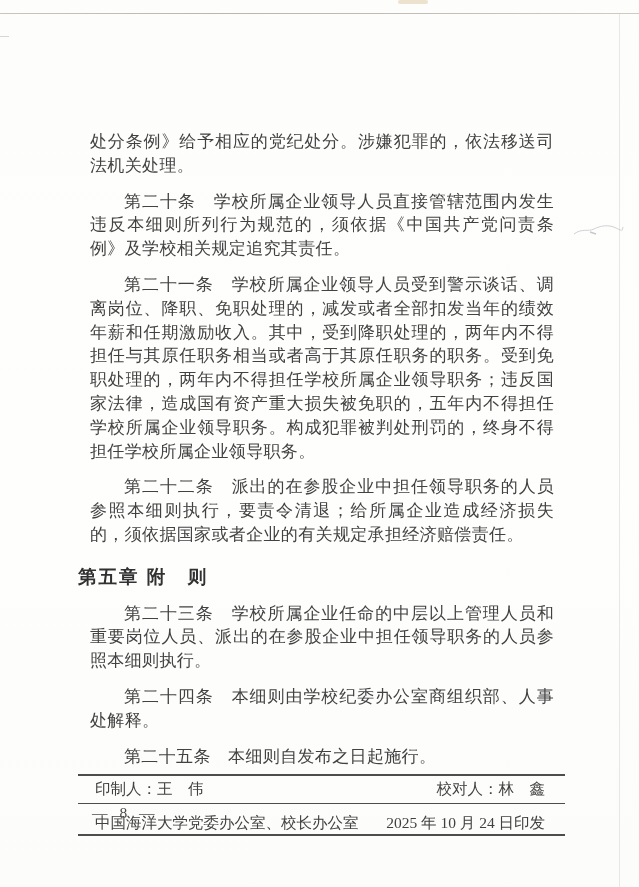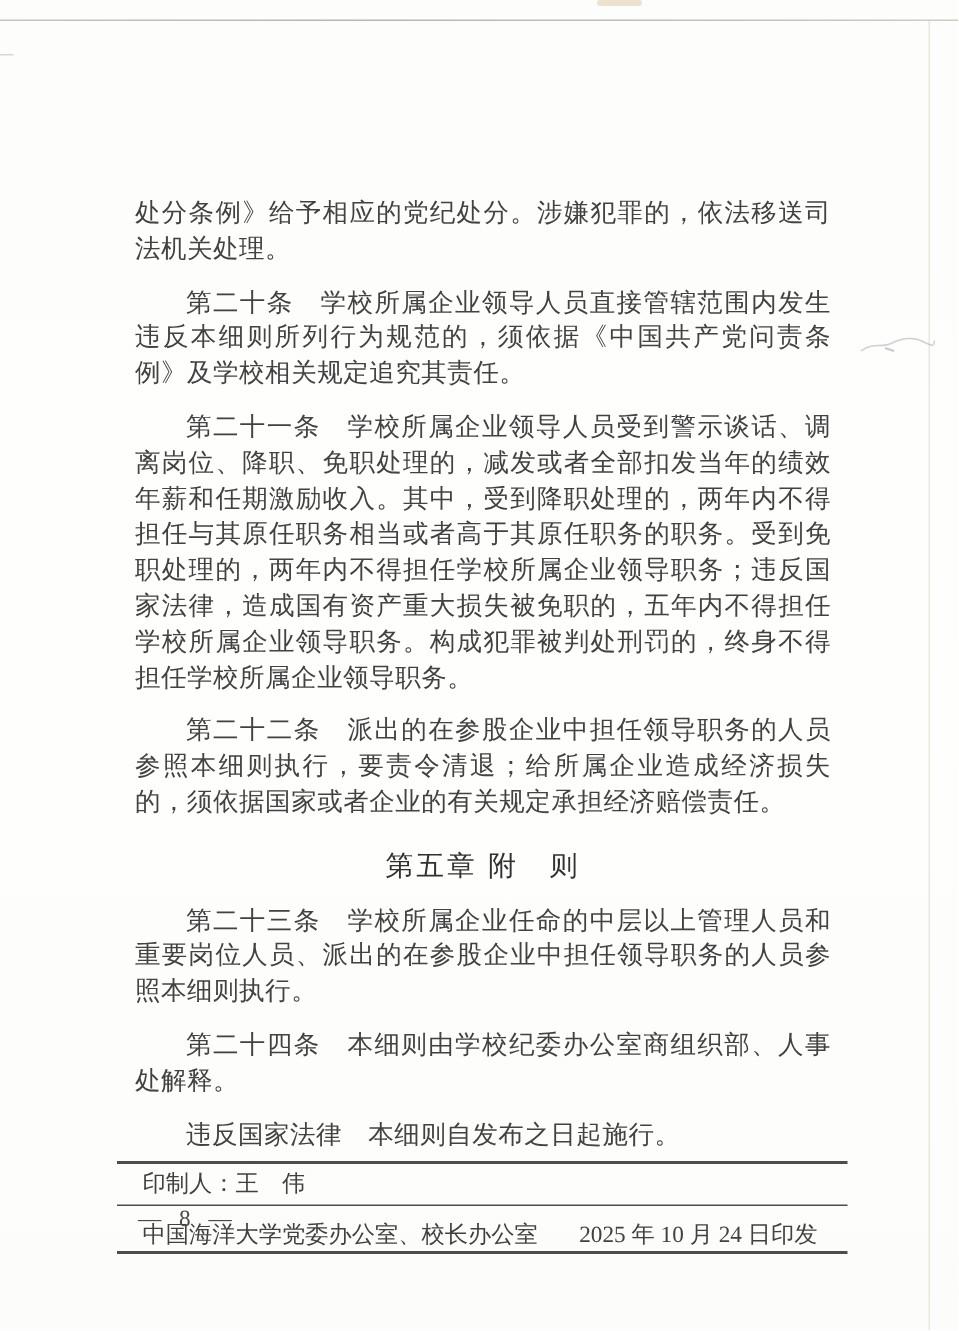--- a/index.html
+++ b/index.html
@@ -41,24 +41,23 @@
     position: absolute;
     left: 78px; top: 118px; width: 488px;
     font-size: 17px; line-height: 23.8px;
     letter-spacing: 0.35px;
     text-align: justify;
     color: #424242;
   }
   .content p { margin: 12px; }
   .content p.indent { text-indent: 2em; }
   .chapter-heading {
-    text-align: center;
     text-indent: 0 !important;
     font-family: "Liberation Sans", sans-serif;
-    font-weight: normal;
+    font-weight: bold;
     font-size: 18.5px;
     letter-spacing: 2px;
     color: #313131;
     margin: 18px 0 13px 0 !important;
   }
   
   .footer {
     position: absolute; left: 78px; top: 734px; width: 487px;
     font-size: 15.5px; color: #414141; margin-top: 40px;
   }
@@ -95,27 +94,28 @@
   <div class="content">
     <p class="no-indent">处分条例》给予相应的党纪处分。涉嫌犯罪的，依法移送司法机关处理。</p>
     <p class="indent">第二十条　学校所属企业领导人员直接管辖范围内发生违反本细则所列行为规范的，须依据《中国共产党问责条例》及学校相关规定追究其责任。</p>
     <p class="indent">第二十一条　学校所属企业领导人员受到警示谈话、调离岗位、降职、免职处理的，减发或者全部扣发当年的绩效年薪和任期激励收入。其中，受到降职处理的，两年内不得担任与其原任职务相当或者高于其原任职务的职务。受到免职处理的，两年内不得担任学校所属企业领导职务；违反国家法律，造成国有资产重大损失被免职的，五年内不得担任学校所属企业领导职务。构成犯罪被判处刑罚的，终身不得担任学校所属企业领导职务。</p>
     <p class="indent">第二十二条　派出的在参股企业中担任领导职务的人员参照本细则执行，要责令清退；给所属企业造成经济损失的，须依据国家或者企业的有关规定承担经济赔偿责任。</p>
 
     <p class="chapter-heading">第五章 附　则</p>
 
     <p class="indent">第二十三条　学校所属企业任命的中层以上管理人员和重要岗位人员、派出的在参股企业中担任领导职务的人员参照本细则执行。</p>
     <p class="indent">第二十四条　本细则由学校纪委办公室商组织部、人事处解释。</p>
-    <p class="indent">违反国家法律　本细则自发布之日起施行。</p>
+    <p class="indent">第二十五条　本细则自发布之日起施行。</p>
   </div>
 
   <div class="footer">
     <div class="rule r1"></div>
     <div class="footer-row row1">
       <span>印制人：王　伟</span>
+      <span>校对人：林　鑫</span>
     </div>
     <div class="rule r2"></div>
     <div class="footer-row row2">
       <span>中国海洋大学党委办公室、校长办公室</span>
       <span>2025 年 10 月 24 日印发</span>
     </div>
     <div class="rule r3"></div>
   </div>
 
   <div class="page-number">— 8 —</div>

